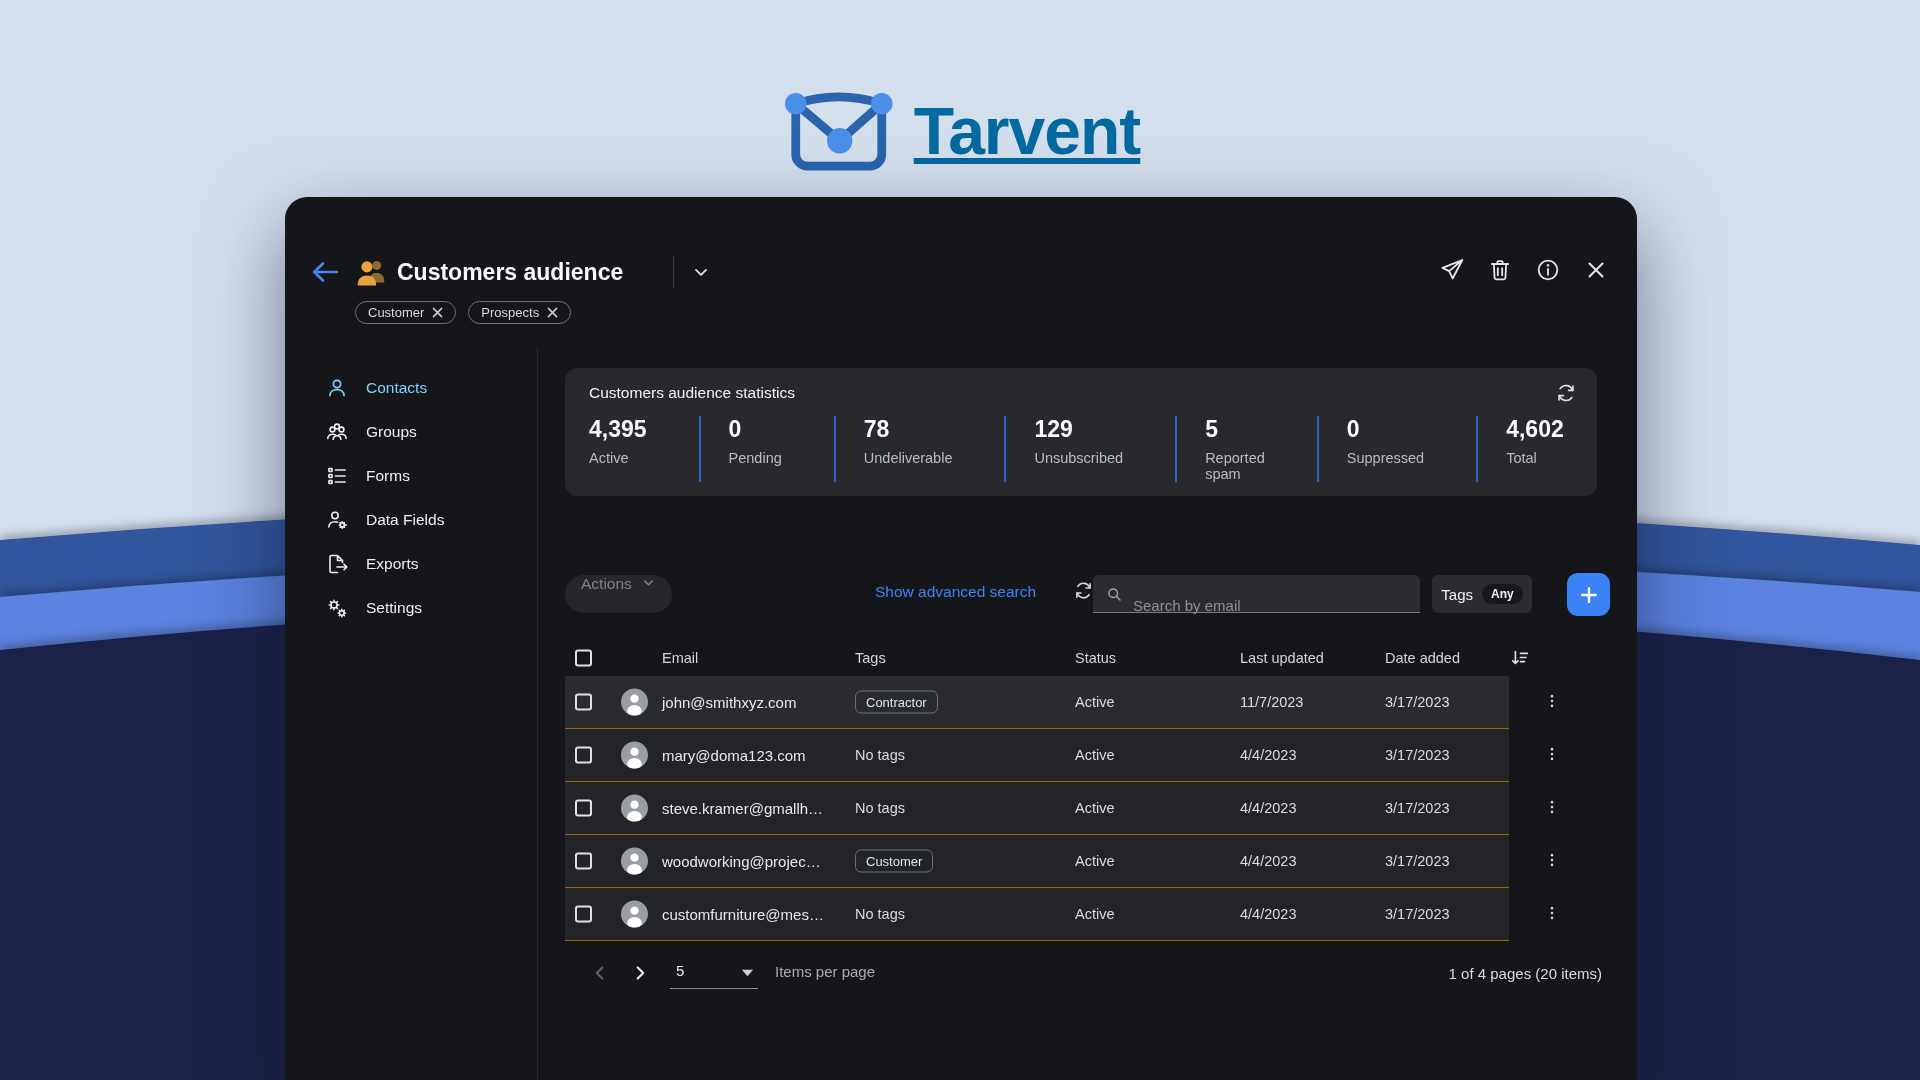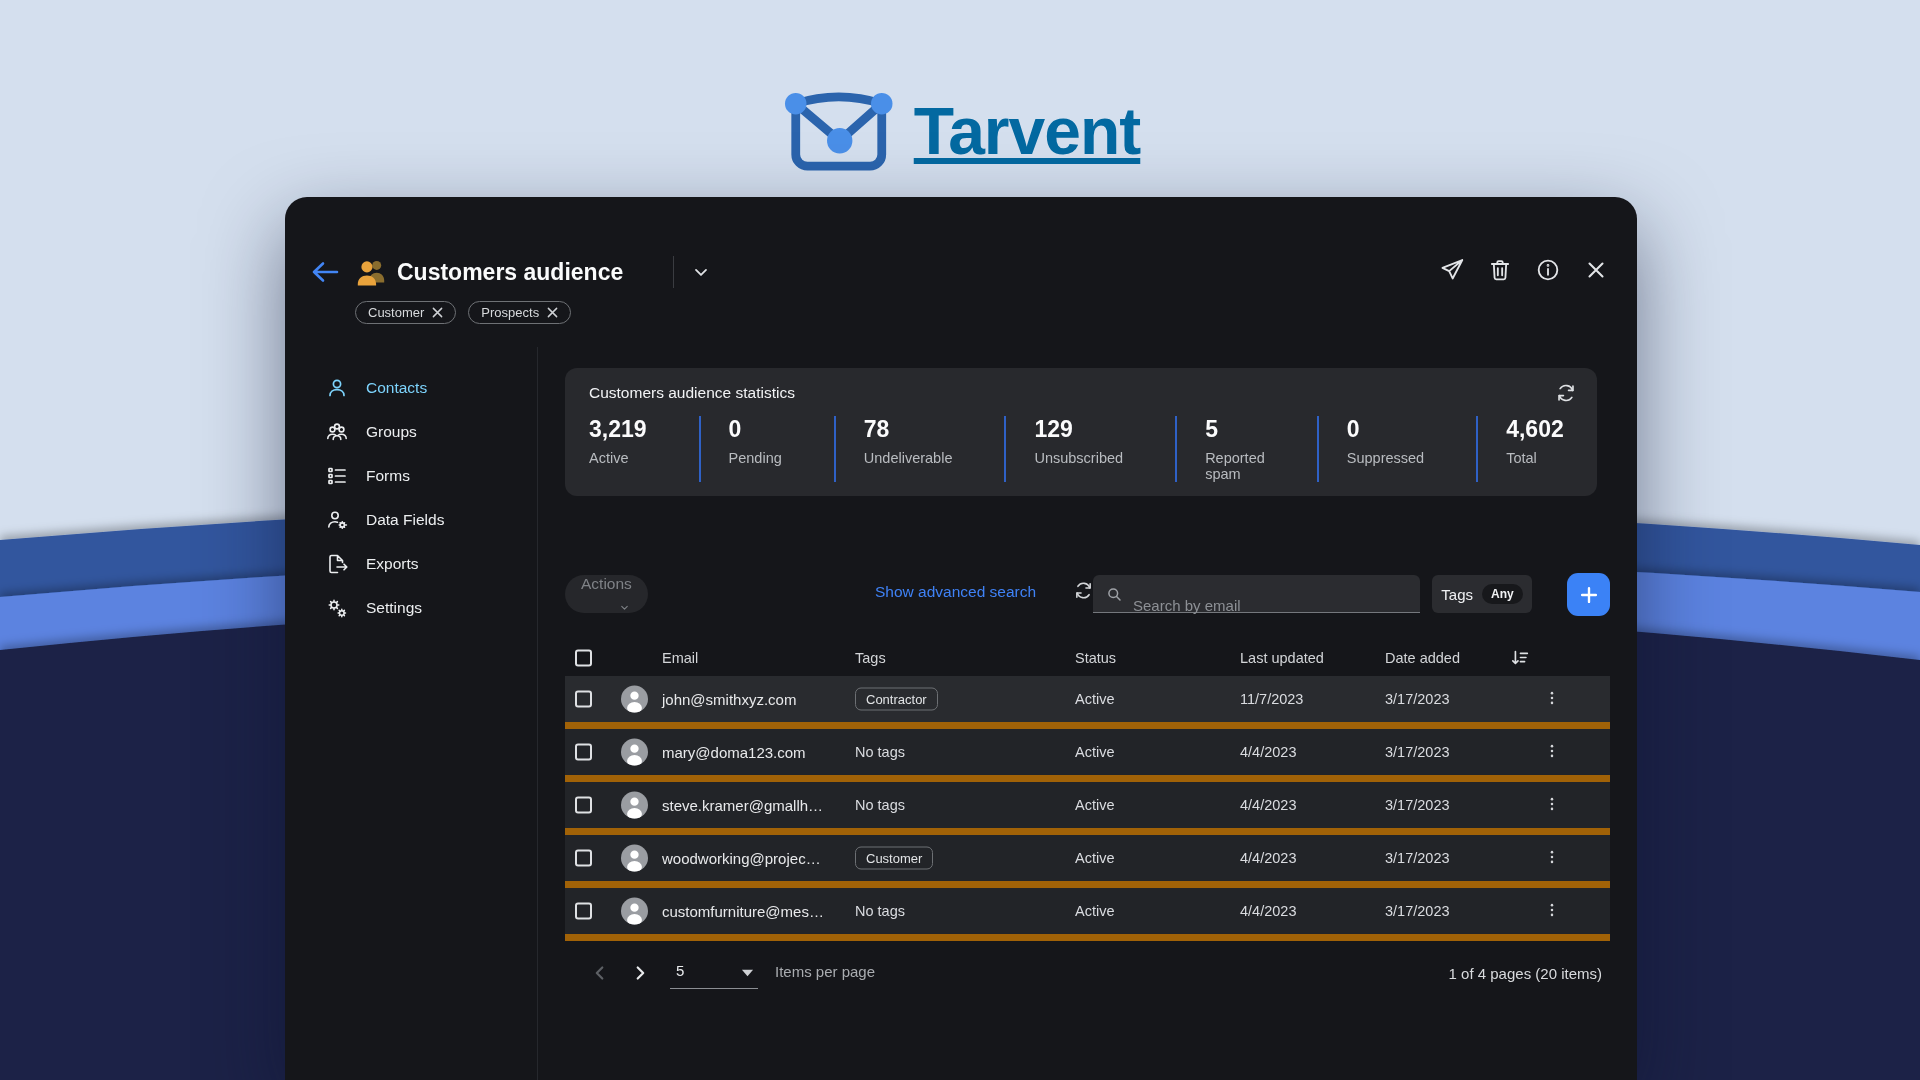--- a/index.html
+++ b/index.html
@@ -49,48 +49,48 @@
   .stats-refresh { position:absolute; right:20px; top:14px; width:22px; height:22px; color:#dfe1e4; cursor:pointer; }
   .stats-row { position:absolute; left:24px; top:48px; right:16px; display:flex; }
   .stat { padding-right:52px; }
   .stat + .stat { border-left:2px solid #2f61c6; padding-left:28px; }
   .stat-value { font-size:23px; font-weight:700; color:#fbfbfc; margin-bottom:7px; }
   .stat-label { font-size:14.5px; color:#b9bcc0; }
 
   
   .actions-btn { position:absolute; left:280px; top:378px; height:38px; padding:0 16px;
                  border-radius:19px; background:#26272b; color:#7f8287; font-size:15.5px;
-                 display:flex; align-items:flex-end; gap:9px; cursor:pointer;flex-direction:column; }
+                 display:flex; align-items:flex-start; gap:9px; cursor:pointer; }
   .actions-btn svg { width:15px; height:15px; }
   .adv-link { position:absolute; left:590px; top:386px; font-size:15.5px; color:#3f82f6; cursor:pointer; }
   .toolbar-refresh { position:absolute; left:788px; top:383px; width:21px; height:21px; color:#d4d6d9; cursor:pointer; }
   .search-box { position:absolute; left:808px; top:378px; width:327px; height:38px; background:#2b2c30;
                 border-radius:6px 6px 0 0; border-bottom:1px solid #75787d; display:flex; align-items:center; }
   .search-box svg { width:18px; height:18px; color:#9fa2a7; margin:0 10px 0 12px; flex:none; }
   .search-input { background:transparent; border:none; outline:none; color:#e9ebed; font-size:15px;
                   font-family:inherit; width:100%;margin-top:24px; }
   .search-input::placeholder { color:#8d9095; }
   .tags-btn { position:absolute; left:1147px; top:378px; width:100px; height:38px; background:#2b2c30;
               border-radius:6px; display:flex; align-items:center; justify-content:center; gap:9px;
               font-size:15px; color:#f0f1f3; cursor:pointer; }
   .tags-badge { background:#17181b; border-radius:10px; padding:3px 9px; font-size:12px; font-weight:700; color:#f2f3f5; }
   .add-btn { position:absolute; left:1282px; top:376px; width:43px; height:43px; border-radius:11px;
              background:#3b82f6; color:#fff; cursor:pointer; display:flex; align-items:center; justify-content:center; }
   .add-btn svg { width:22px; height:22px; }
 
   
-  .table { position:absolute; left:280px; top:443px; width:1045px; }
+  .table { position:absolute; left:280px; top:443px; width:944px; }
   .t-head { position:relative; height:36px; font-size:14.5px; color:#d3d5d8; }
   .cell { position:absolute; top:50%; transform:translateY(-50%); white-space:nowrap; }
   .c-check { left:10px; } .c-avatar { left:56px; } .c-email { left:97px; } .c-tags { left:290px; }
   .c-status { left:510px; } .c-last { left:675px; } .c-date { left:820px; }
   .c-sort { left:944px; width:22px; height:22px; color:#dfe1e4; cursor:pointer; }
   .c-kebab { left:978px; width:18px; height:20px; color:#d4d6d9; cursor:pointer; }
   .checkbox { width:17px; height:17px; border:2px solid #dfe1e4; border-radius:3px; background:transparent; cursor:pointer; }
-  .t-row { position:relative; height:53px; background:#222428; border-bottom:7px solid #a16207; cursor:pointer; }
+  .t-row { position:relative; height:53px; background:#222428; border-bottom:1px solid #a16207; cursor:pointer; }
   .t-row.hl { background:#292b2f; }
   .avatar { width:27px; height:27px; border-radius:50%; background:#9a9da2; overflow:hidden; }
   .email-txt { font-size:15px; color:#e8e9eb; }
   .row-chip { display:inline-block; padding:3px 10px; border:1px solid #6d7074; border-radius:6px;
               font-size:13px; color:#e2e4e6; }
   .no-tags, .status-txt, .date-txt { font-size:14.5px; color:#dadce0; }
 
   
   .pagination { position:absolute; left:280px; top:758px; width:1045px; height:44px; }
   .pg-prev { position:absolute; left:24px; top:7px; width:22px; height:22px; color:#5d6065; cursor:pointer; }
@@ -248,21 +248,21 @@
   <div class="stats-card">
     <div class="stats-title">Customers audience statistics</div>
     <div class="stats-refresh">
       <svg viewBox="0 0 24 24" fill="none" stroke="currentColor" stroke-width="1.8" stroke-linecap="round" stroke-linejoin="round">
         <path d="M19.2,9.2 A7.6,7.6 0 0 0 5.6,7.2 M4.8,14.8 A7.6,7.6 0 0 0 18.4,16.8"></path>
         <path d="M19.6,4.4 V9.2 H14.8 M4.4,19.6 V14.8 H9.2"></path>
       </svg>
     </div>
     <div class="stats-row">
       <div class="stat">
-        <div class="stat-value">3,219</div>
+        <div class="stat-value">4,395</div>
         <div class="stat-label">Active</div>
       </div>
       <div class="stat">
         <div class="stat-value">0</div>
         <div class="stat-label">Pending</div>
       </div>
       <div class="stat">
         <div class="stat-value">78</div>
         <div class="stat-label">Undeliverable</div>
       </div>

